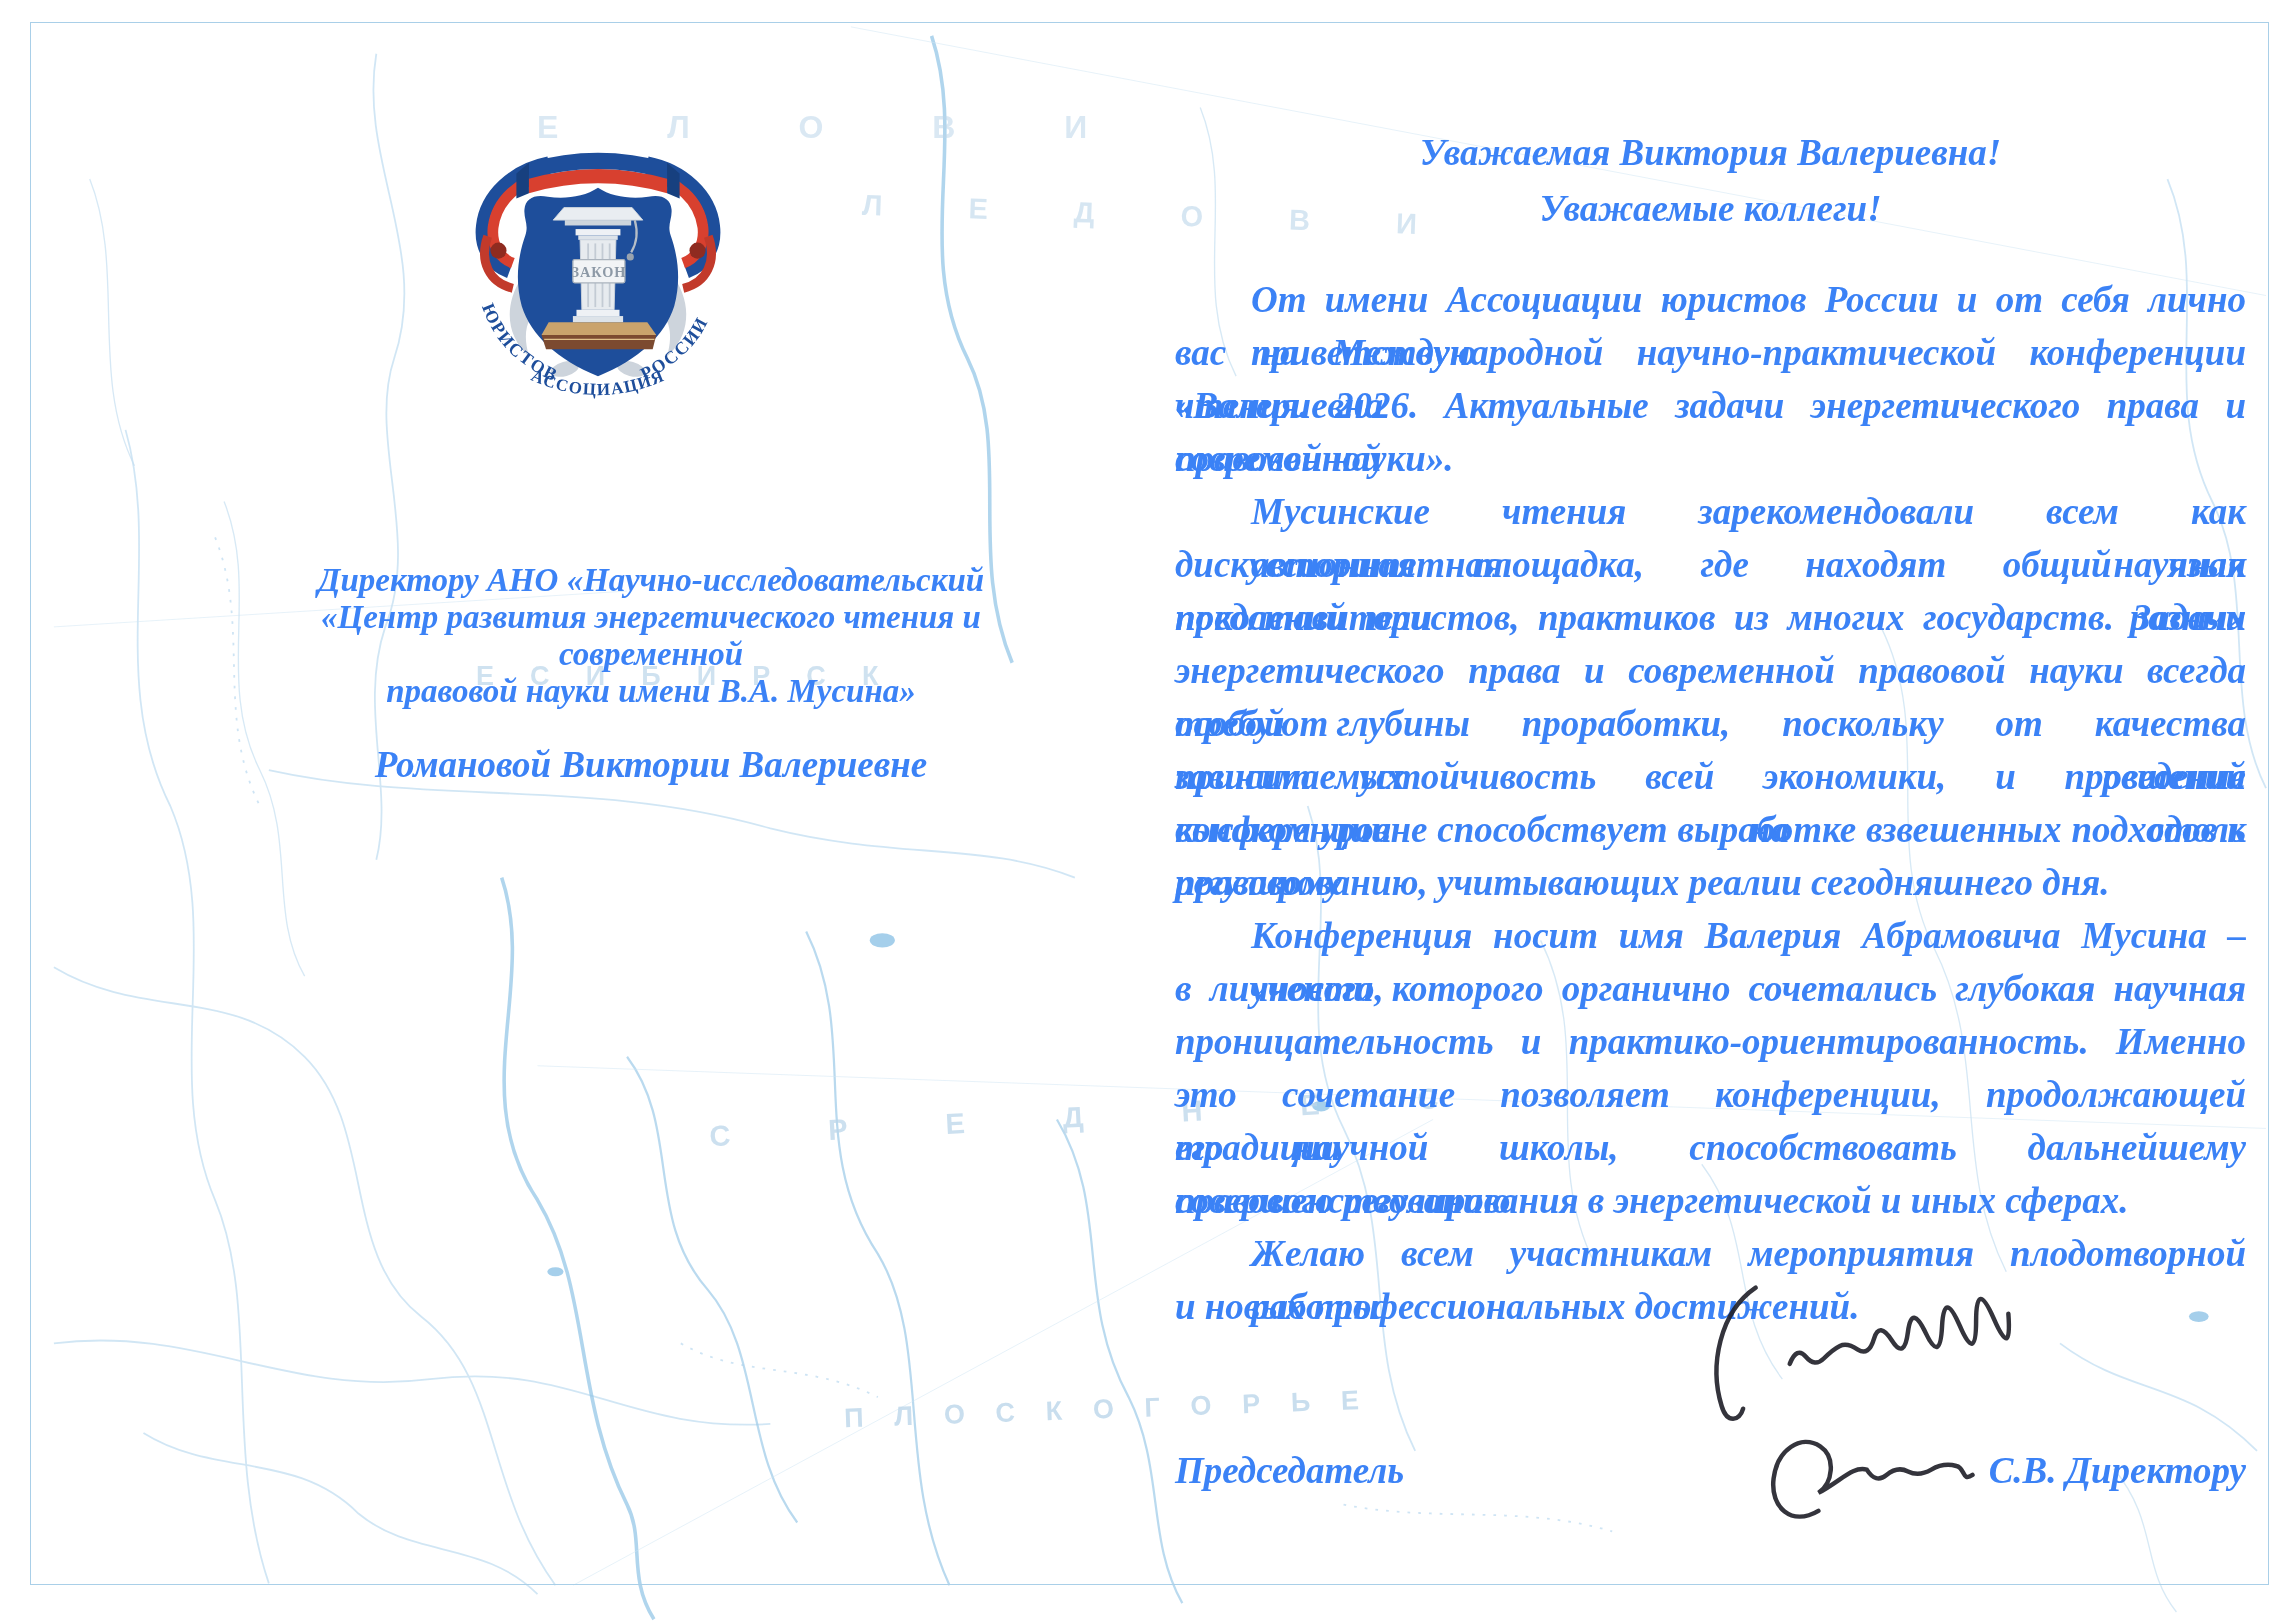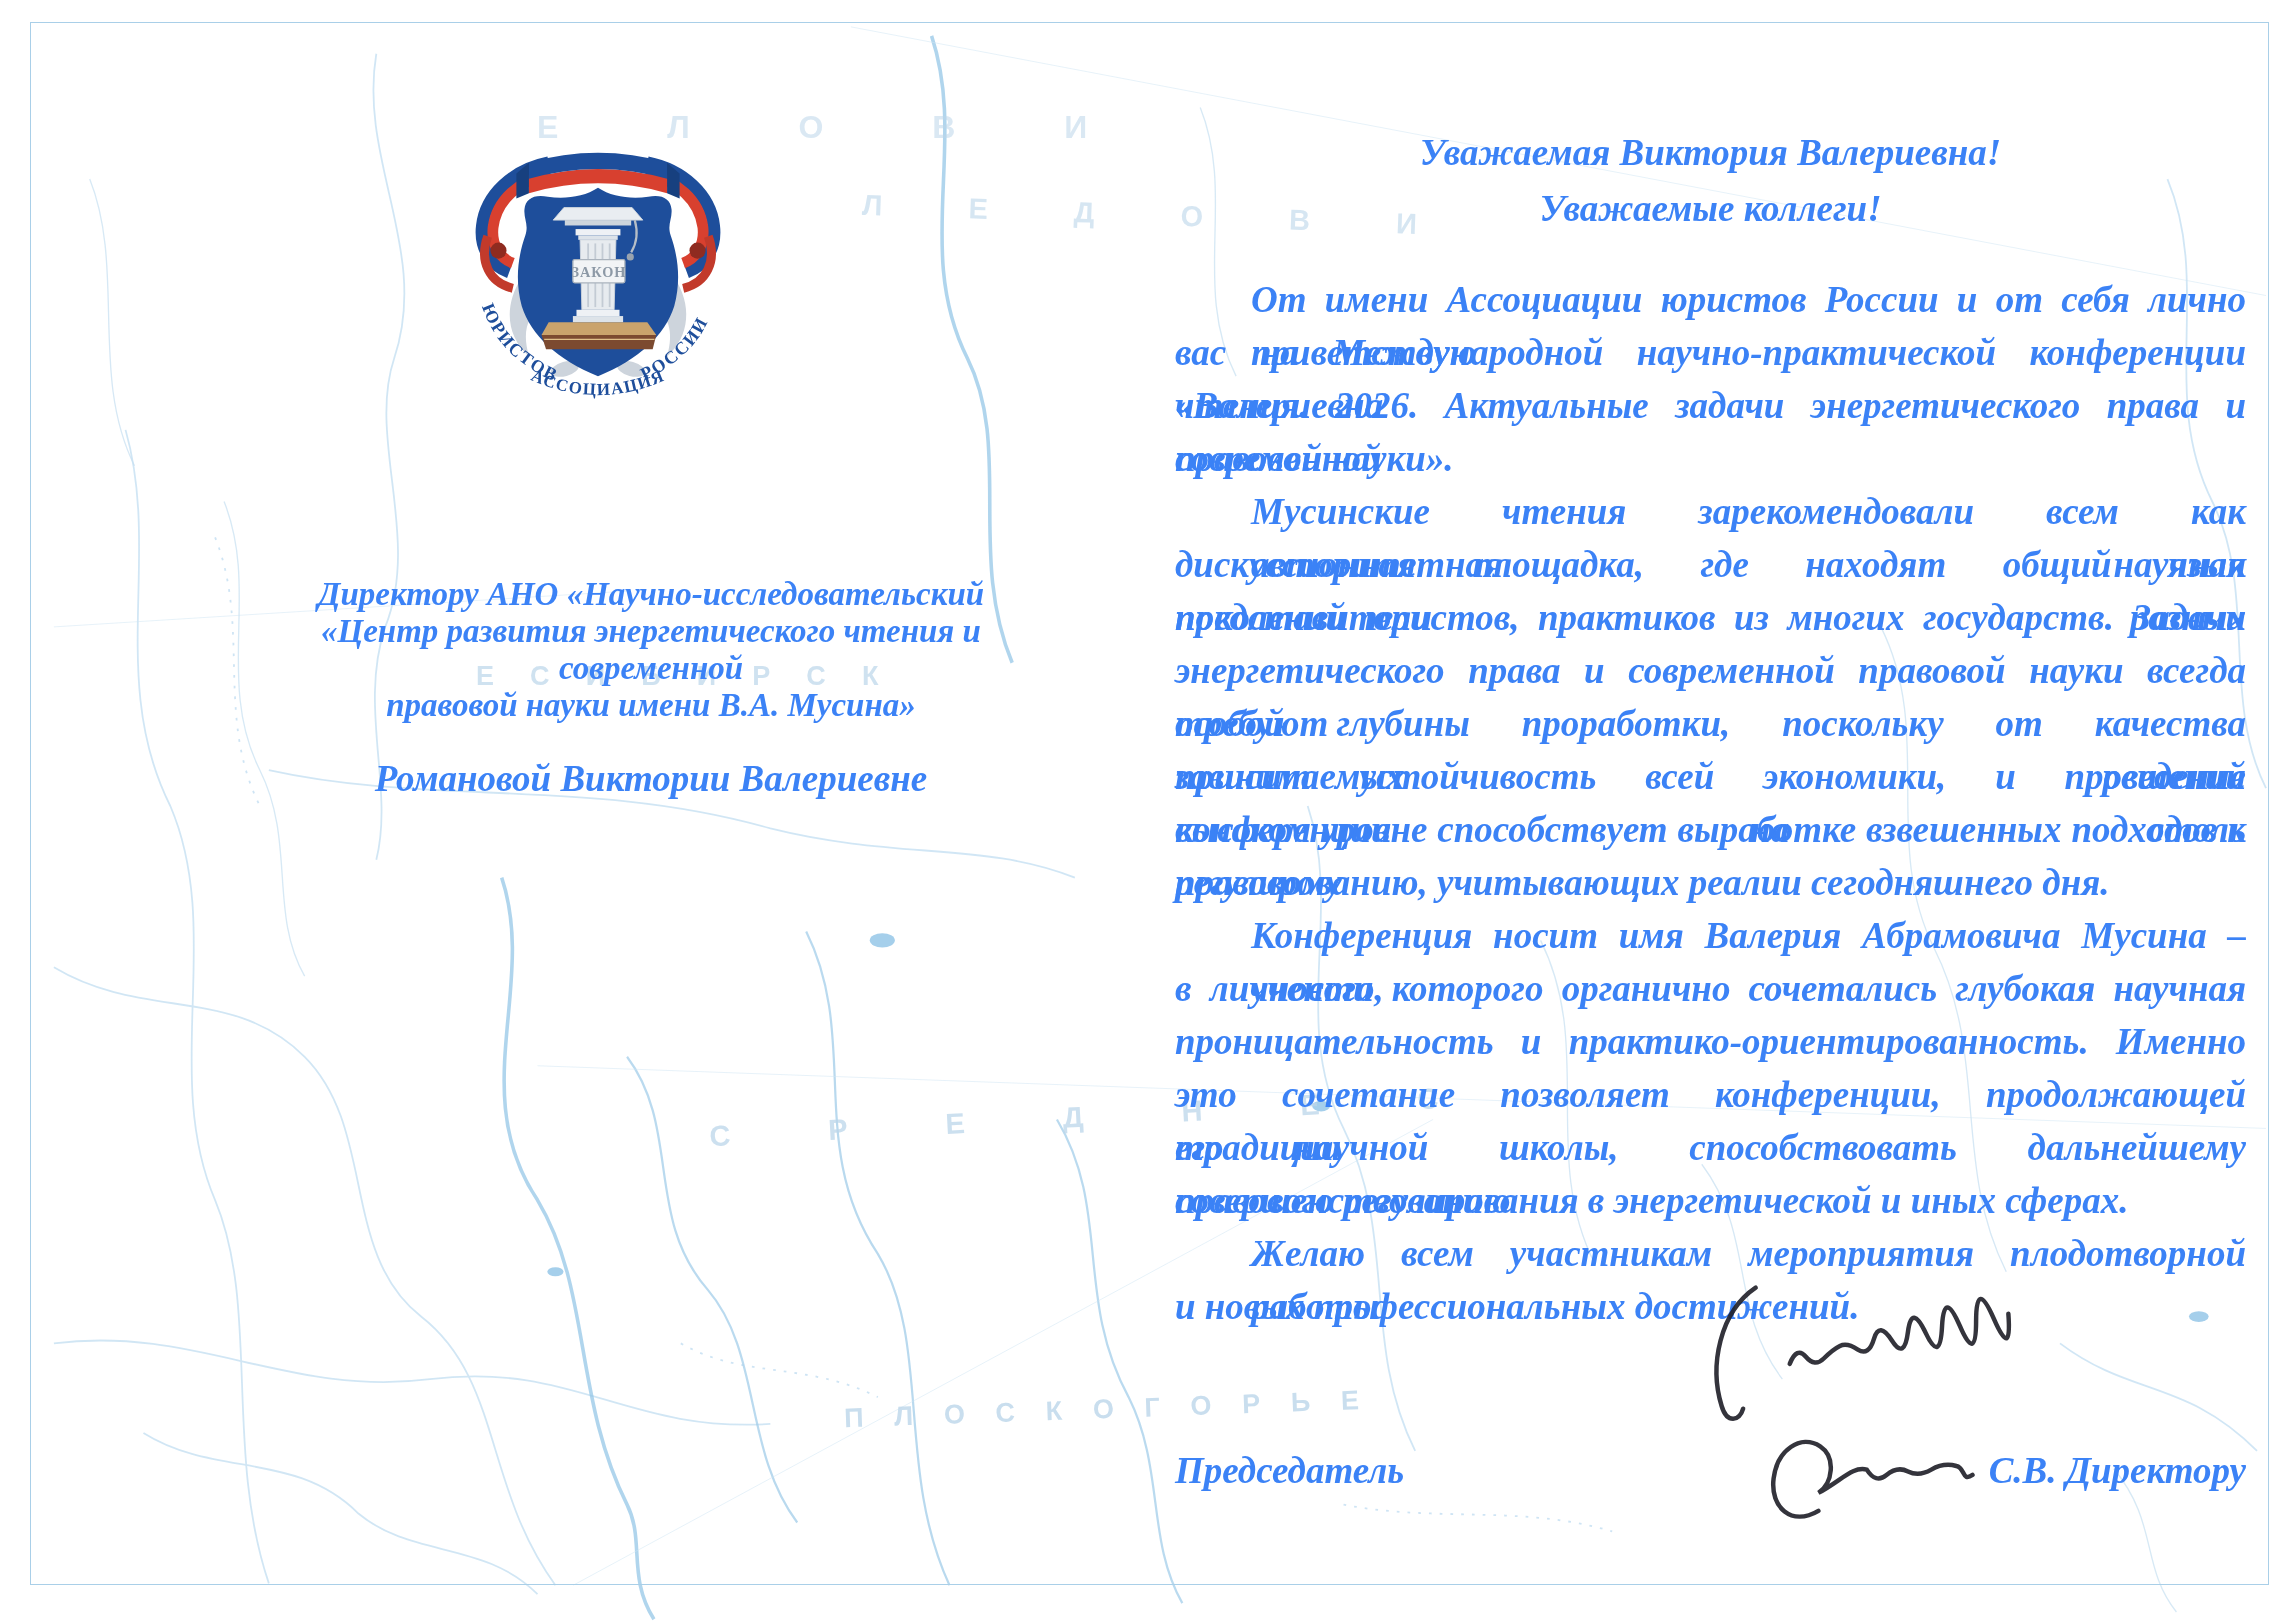--- a/index.html
+++ b/index.html
@@ -20,21 +20,21 @@
   .map-label-3{left:709px;top:1100px;font-size:29px;letter-spacing:45px;opacity:.75;transform:rotate(-3deg);}
   .map-label-4{left:844px;top:1394px;font-size:27px;letter-spacing:11.6px;opacity:.8;transform:rotate(-2deg);}
   
   .page-frame{
     position:absolute;left:29.6px;top:22.4px;width:2237px;height:1561px;
     border:1.8px solid #a9cfe8;pointer-events:none;
   }
   
   .navy{color:#3b82f6;}
   .addressee-block{
-    position:absolute;left:228px;top:576px;width:846px;
+    position:absolute;left:228px;top:562px;width:846px;
     text-align:center;font-style:italic;font-weight:bold;
     font-size:33px;line-height:37px;
   }
   .addressee-person{font-size:37px;margin-top:34px;line-height:41px;}
   .right-col{position:absolute;left:1175px;top:125px;width:1071px;}
   .greet-line{
     text-align:center;font-style:italic;font-weight:bold;
     font-size:37px;line-height:56px;
   }
   .body-paragraphs{margin-top:36px;}

